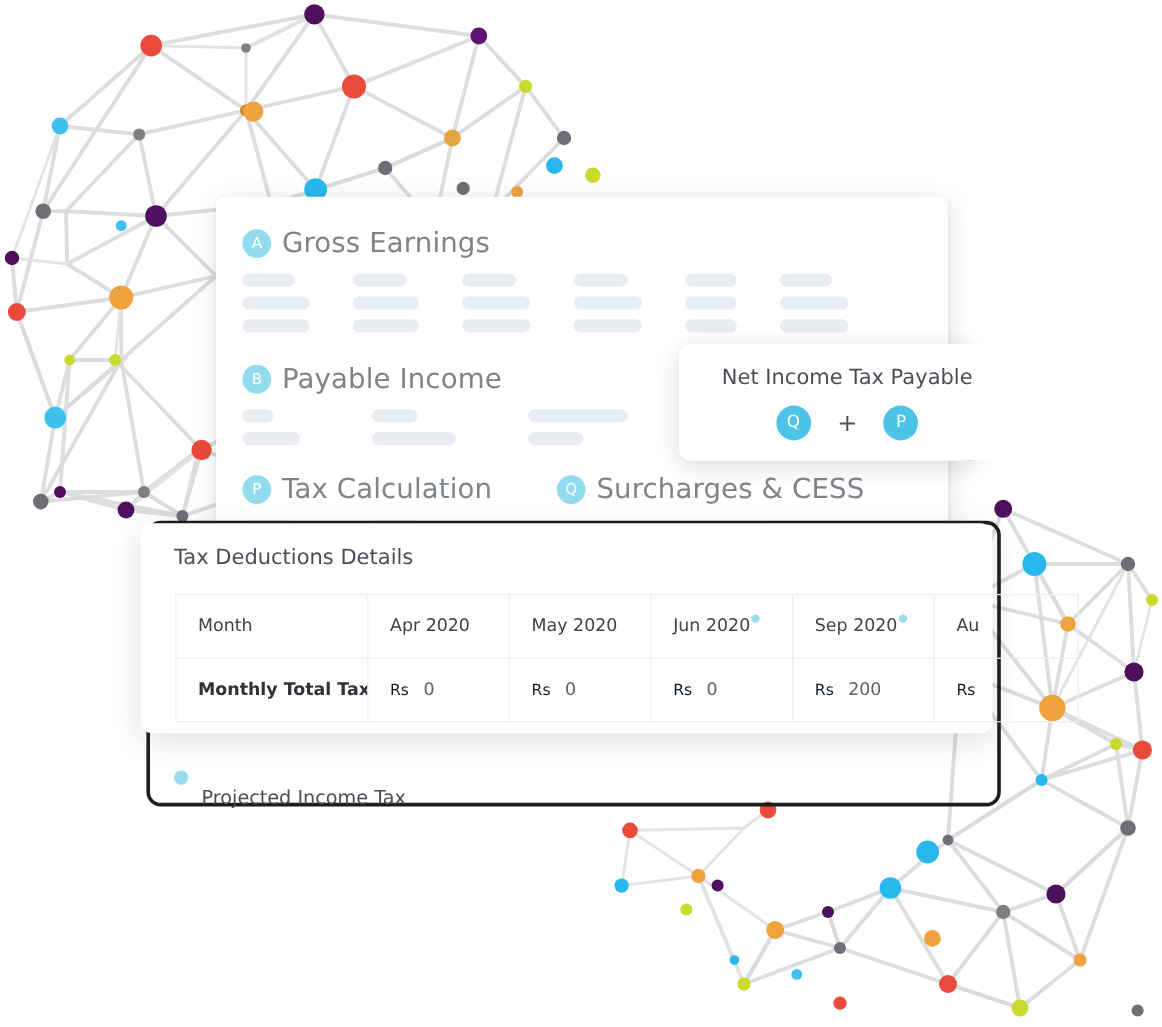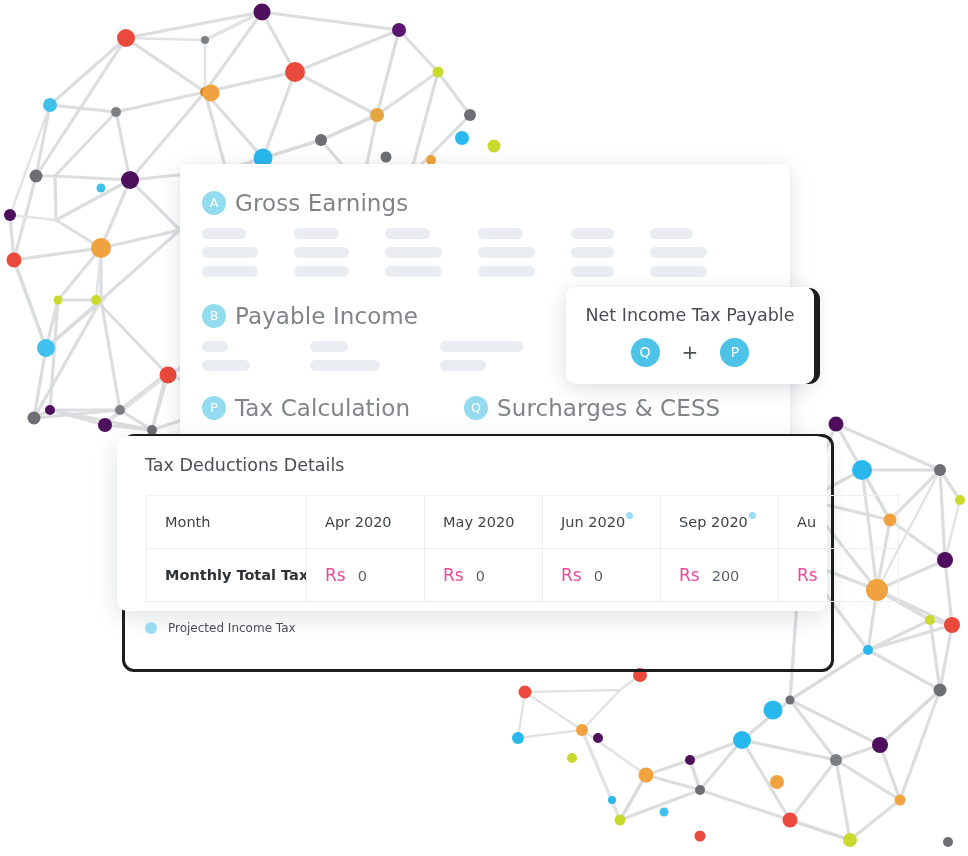--- a/index.html
+++ b/index.html
@@ -122,20 +122,21 @@
     z-index: 1;
     background: #fff;
     width: 100%;
     height: 100%;
     border-radius: 10px;
     display: flex;
     flex-direction: column;
     align-items: center;
     justify-content: center;
     gap: 13px;
+    padding-left: 16px;
   }
   .nt-title {
     font-size: 17.5px;
     color: #4a4e54;
     white-space: nowrap;
   }
   .nt-formula {
     display: flex;
     align-items: center;
     gap: 22px;
@@ -213,43 +214,44 @@
     width: 7px;
     height: 7px;
     border-radius: 50%;
     background: #9cdcf2;
     vertical-align: super;
     margin-left: 1px;
     position: relative;
     top: -2px;
   }
   .rs {
-    color: #ec4899;
+    color: #0f172a;
     margin-right: 12px;
-    font-size: 17px;
+    font-size: 13px;
   }
   .amt { color: #5c6270; font-size: 14.5px; }
 
   .legend {
     position: absolute;
     left: 28px;
     top: 185px;
     display: flex;
     align-items: center;
     gap: 11px;
   }
   .legend-dot {
     width: 12px;
     height: 12px;
     border-radius: 50%;
     background: #9cdcf2;
   }
   .legend-label {
-    font-size: 12px;
+    font-size: 16px;
     color: #4a4e54;
+    margin-top: 34px;
   }
 </style>
 </head>
 <body>
 
 <div id="stage">
 
   <svg id="bg-network" viewBox="0 0 968 856" xmlns="http://www.w3.org/2000/svg">
     <defs>
       <style>

